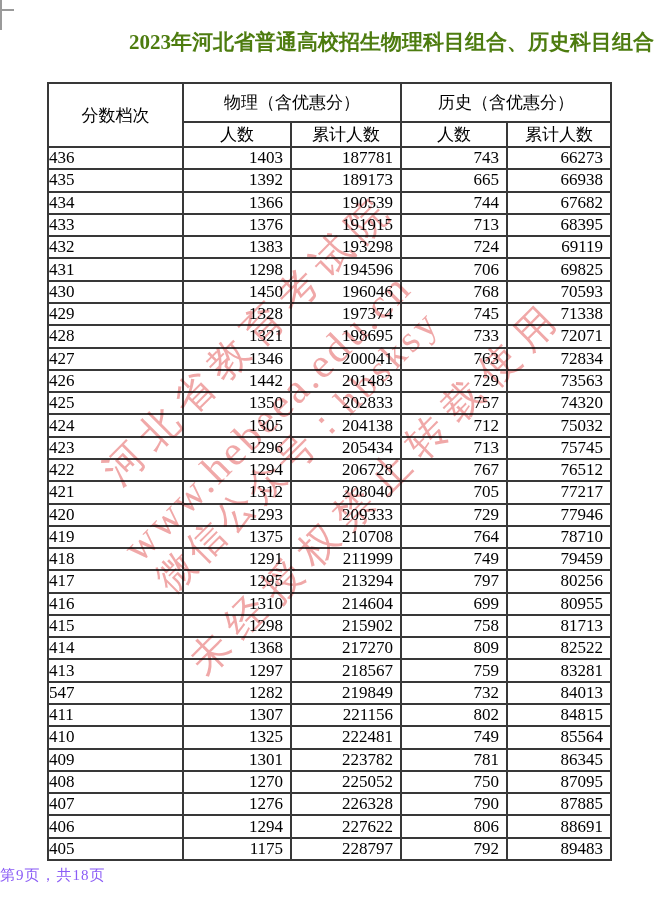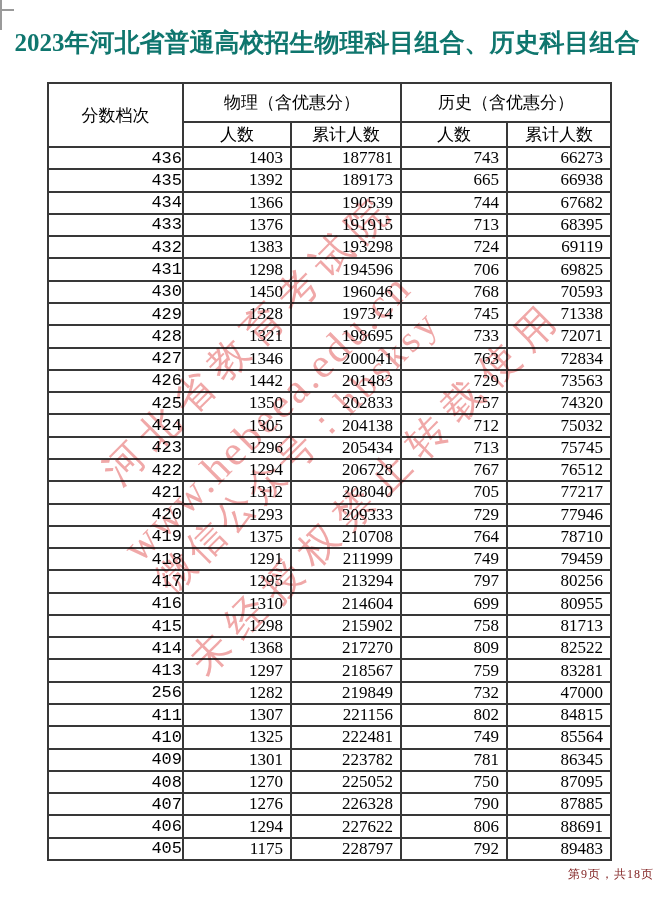--- a/index.html
+++ b/index.html
@@ -2,38 +2,38 @@
 <html><head>
 <meta charset="utf-8">
 <style>
   html,body { margin:0; padding:0; background:#ffffff; }
   .page {
     position:relative; width:654px; height:906px; background:#ffffff;
     overflow:hidden; font-family:"Liberation Serif","DejaVu Serif",serif; color:#000;
   }
   .title {
     position:absolute; top:28px; left:0; width:100%;
-    text-align:center; font-weight:bold; font-size:25px; line-height:29px; color:#0f766e;
+    text-align:right; font-weight:bold; font-size:21px; line-height:29px; color:#4d7c0f;
   }
   table.score-table {
     position:absolute; left:47px; top:82px; width:563px; height:779px;
     border-collapse:collapse; table-layout:fixed;
   }
   .score-table th, .score-table td {
     border:2px solid #383838; padding:0; font-size:17px; font-weight:normal; color:#000;
     overflow:hidden; white-space:nowrap;
   }
   .score-table thead tr.h1 { height:39px;font-family:Liberation Mono, monospace; }
   .score-table thead tr.h2 { height:25px;border-radius:12px; }
   .score-table th { text-align:center; }
-  .score-table td.cell-score { text-align:right;font-family:Liberation Mono, monospace; }
+  .score-table td.cell-score { text-align:left; }
   .score-table td.cell-num { text-align:right; padding-right:7px; }
   .footer {
     position:absolute; top:866px; left:0; width:100%;
-    text-align:right; font-size:12px; color:#7f1d1d; letter-spacing:1px;
+    text-align:left; font-size:15px; color:#8b5cf6; letter-spacing:1px;
   }
   .watermark {
     position:absolute; left:0; top:0; width:654px; height:906px;
     pointer-events:none; mix-blend-mode:multiply; opacity:0.88;
   }
   .wm {
     position:absolute; transform:rotate(-45deg); transform-origin:0 50%;
     white-space:nowrap; font-family:"Liberation Serif","DejaVu Serif",serif;
   }
   .wm0 { left:110px; top:450px; font-size:40px; letter-spacing:9px; }
@@ -239,25 +239,25 @@
           <td class="cell-num cell-history-cumulative">82522</td>
         </tr>
         <tr>
           <td class="cell-score">413</td>
           <td class="cell-num cell-physics-count">1297</td>
           <td class="cell-num cell-physics-cumulative">218567</td>
           <td class="cell-num cell-history-count">759</td>
           <td class="cell-num cell-history-cumulative">83281</td>
         </tr>
         <tr>
-          <td class="cell-score">256</td>
+          <td class="cell-score">547</td>
           <td class="cell-num cell-physics-count">1282</td>
           <td class="cell-num cell-physics-cumulative">219849</td>
           <td class="cell-num cell-history-count">732</td>
-          <td class="cell-num cell-history-cumulative">47000</td>
+          <td class="cell-num cell-history-cumulative">84013</td>
         </tr>
         <tr>
           <td class="cell-score">411</td>
           <td class="cell-num cell-physics-count">1307</td>
           <td class="cell-num cell-physics-cumulative">221156</td>
           <td class="cell-num cell-history-count">802</td>
           <td class="cell-num cell-history-cumulative">84815</td>
         </tr>
         <tr>
           <td class="cell-score">410</td>

